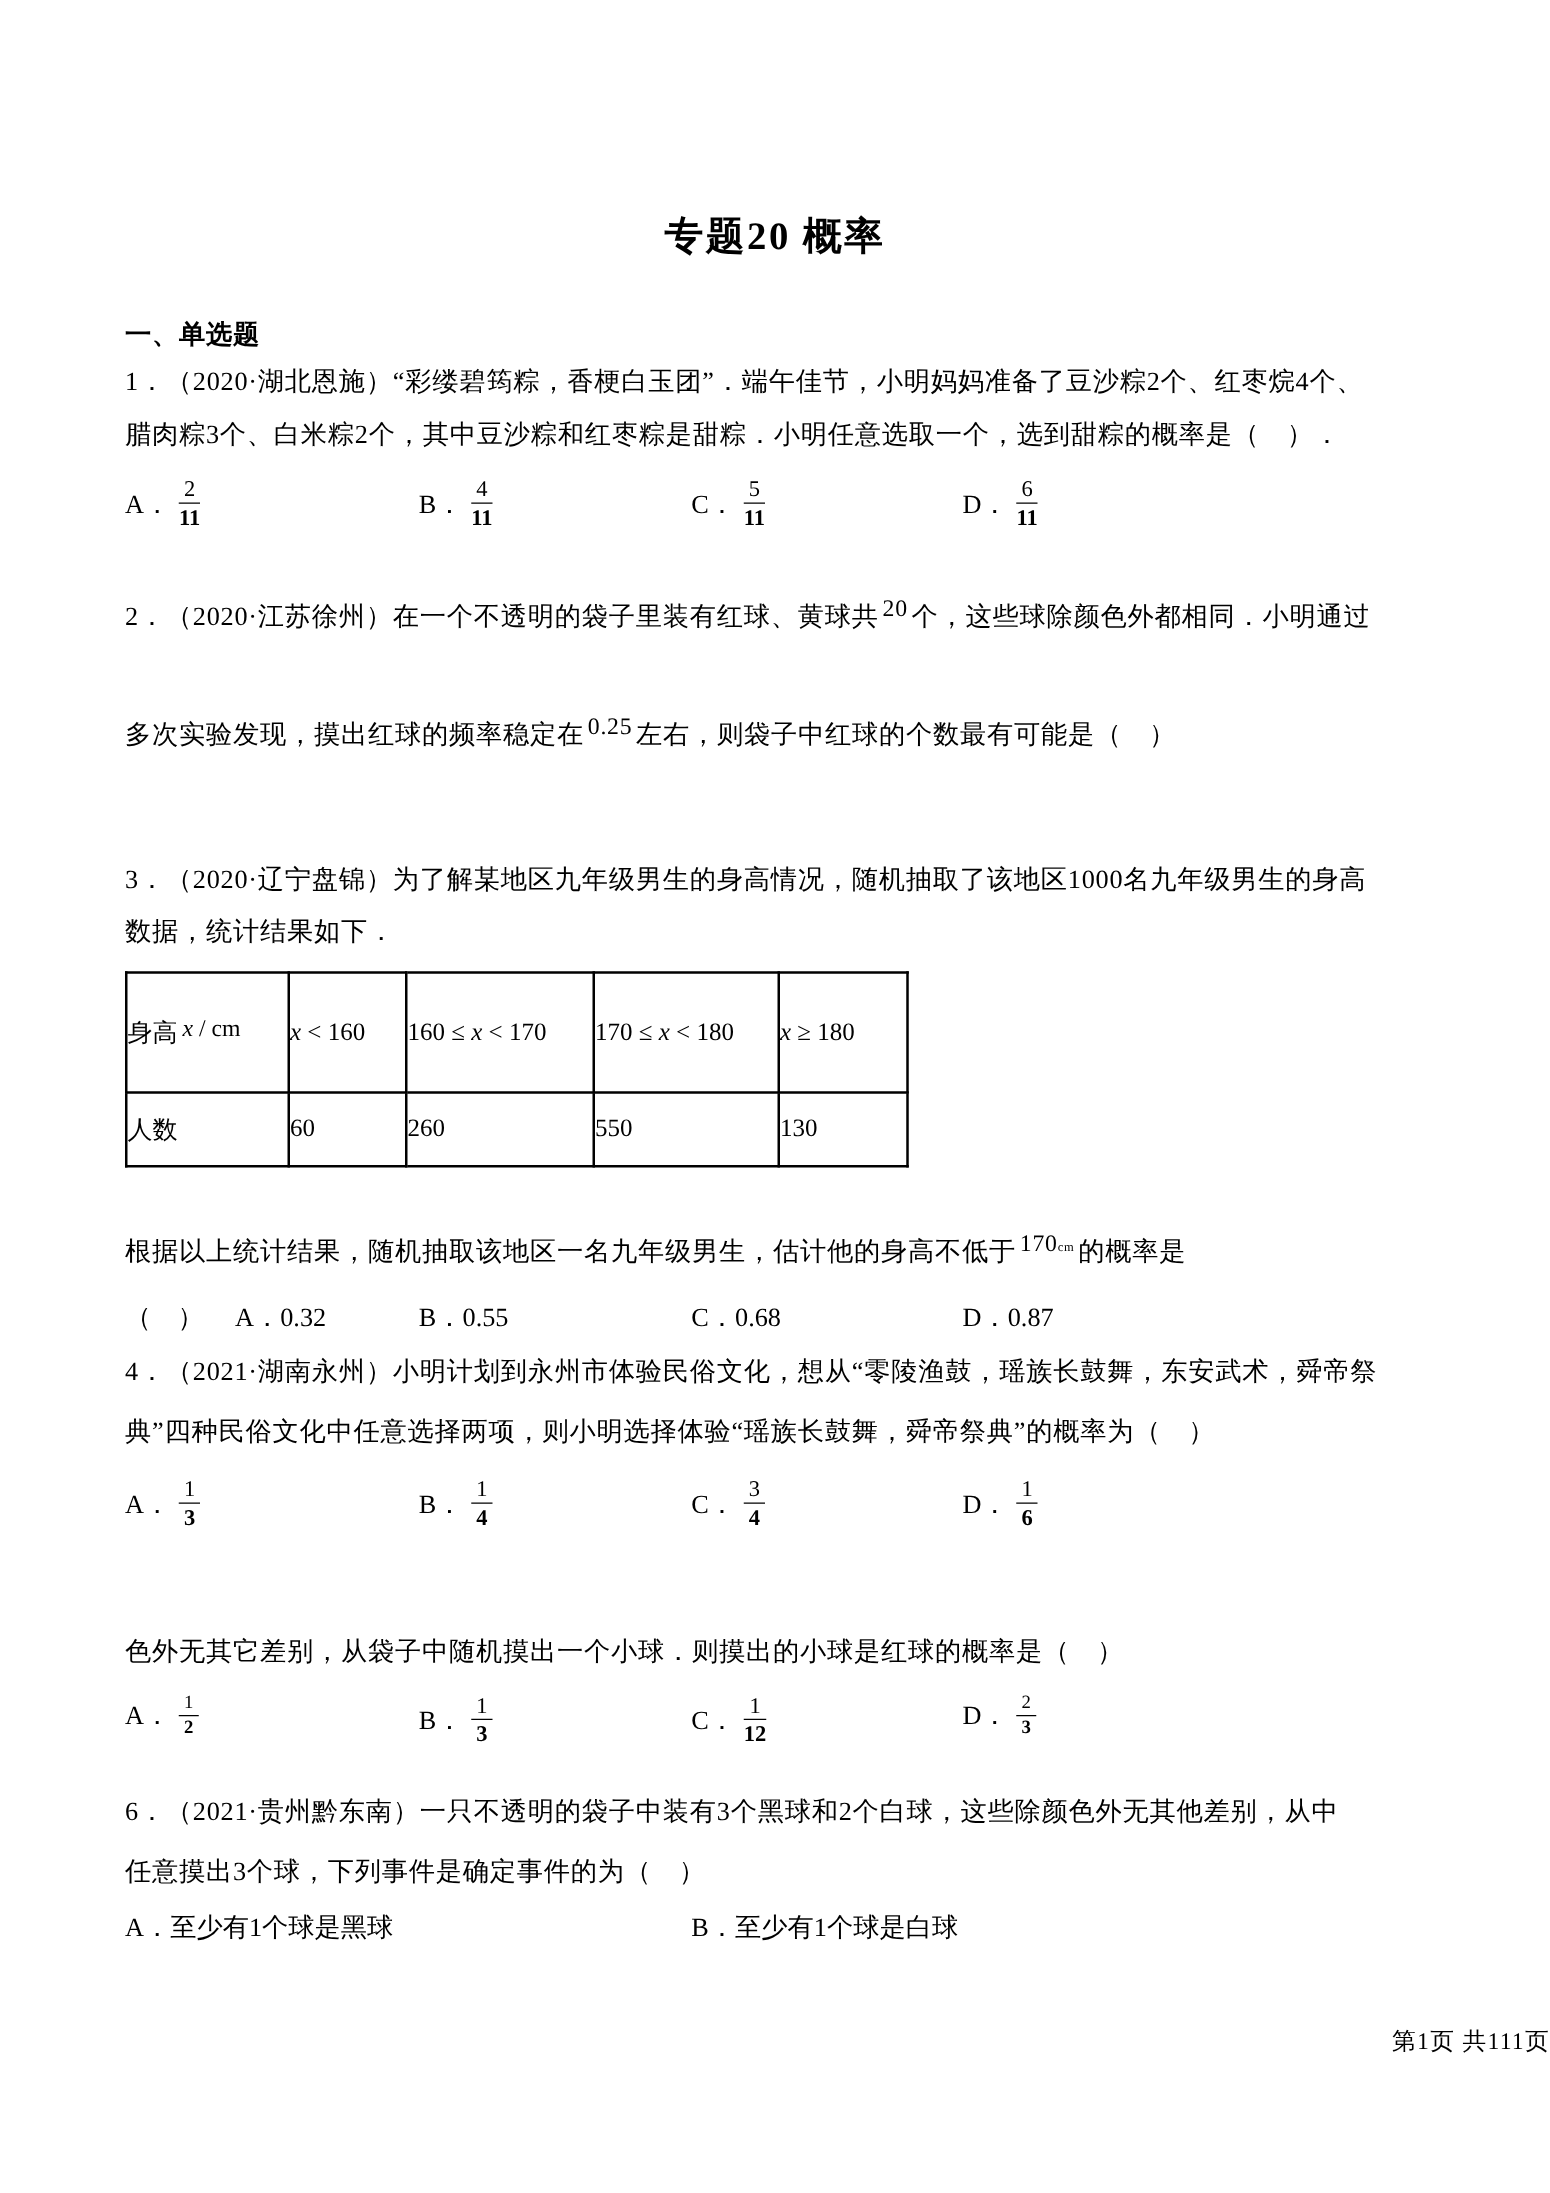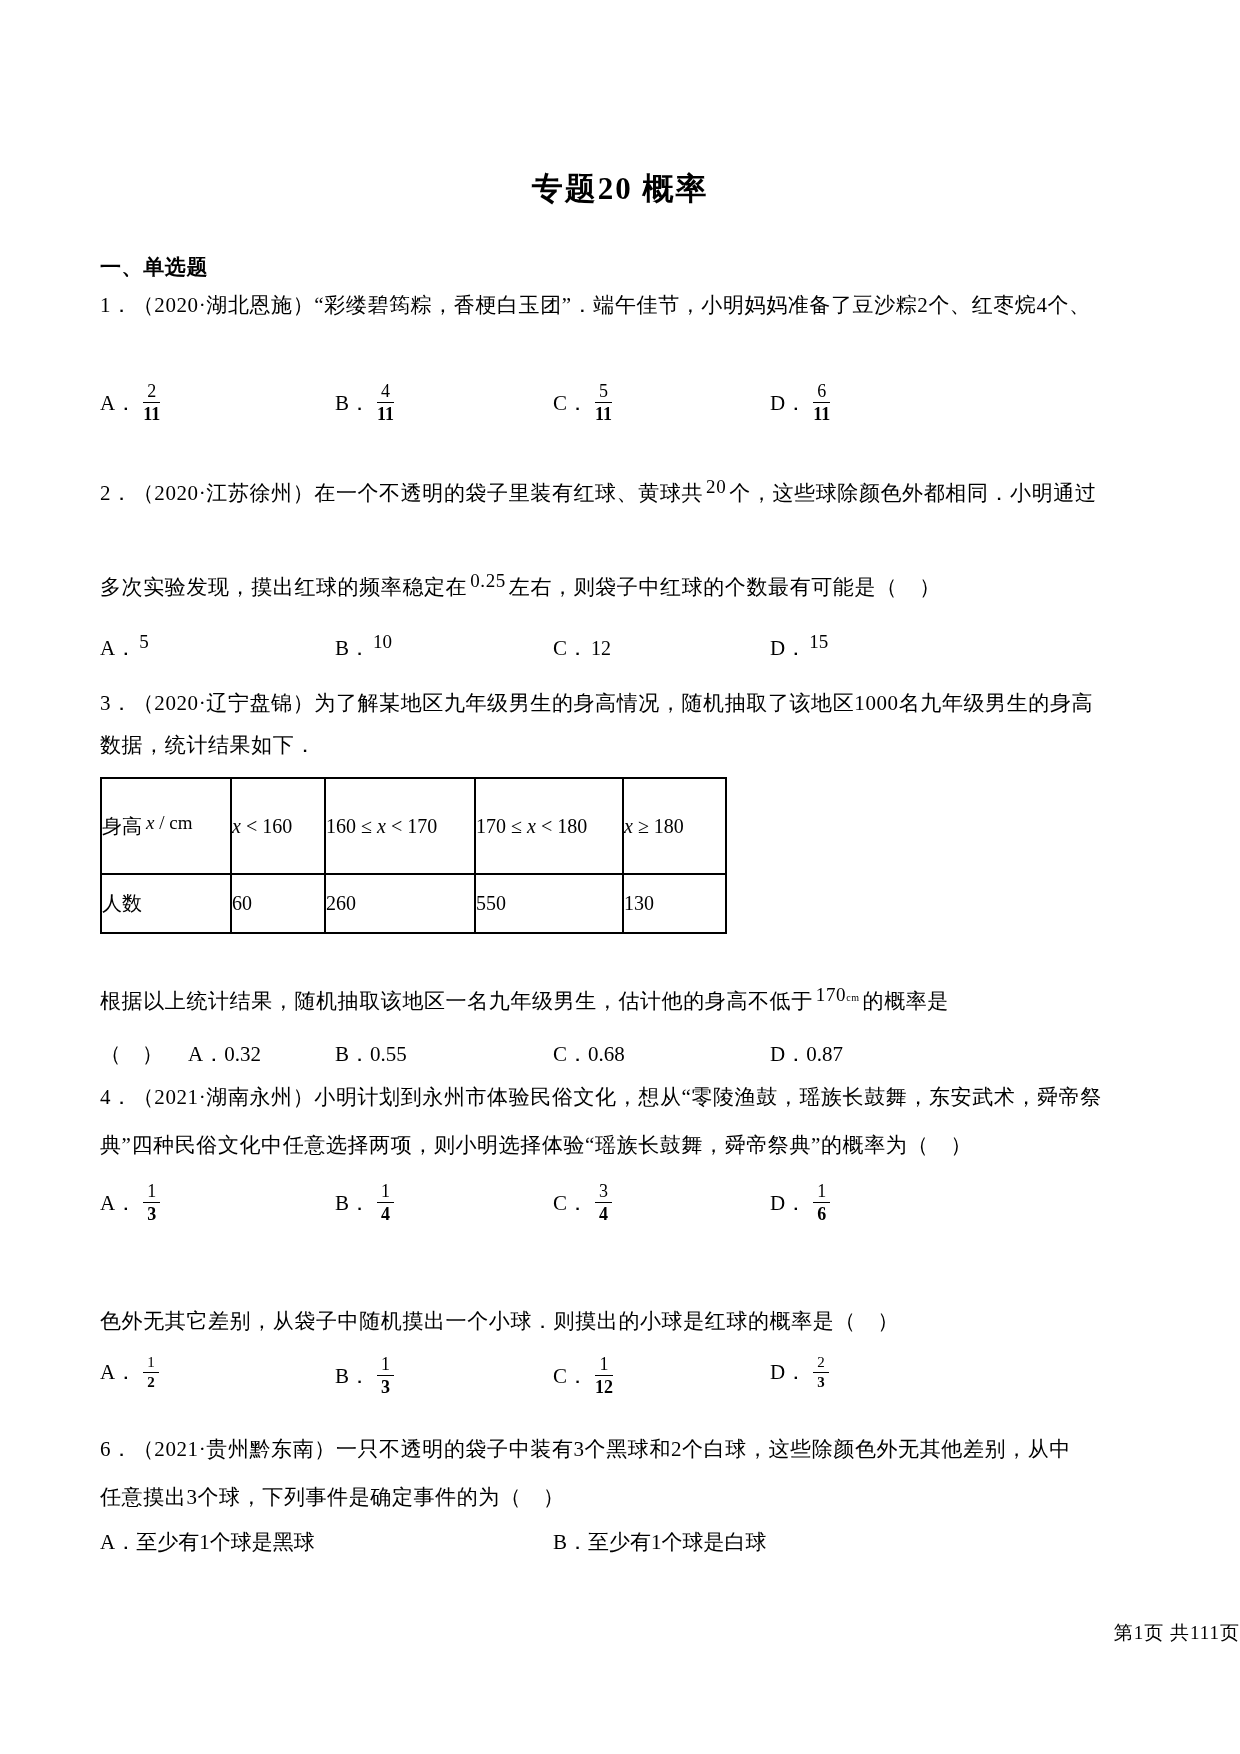--- a/index.html
+++ b/index.html
@@ -43,20 +43,21 @@
 </head>
 <body>
 
 <div class="page">
 
   <div class="title">专题20 概率</div>
 
   <div class="line bold" style="top:254px">一、单选题</div>
 
   <div class="line" style="top:292px">1．（2020·湖北恩施）“彩缕碧筠粽，香梗白玉团”．端午佳节，小明妈妈准备了豆沙粽2个、红枣烷4个、</div>
+  <div class="line" style="top:334px">腊肉粽3个、白米粽2个，其中豆沙粽和红枣粽是甜粽．小明任意选取一个，选到甜粽的概率是（　）．</div>
   <div class="opt-row" style="top:381px;height:48px">
     <span class="opt fr" style="left:0">
         <span>A．</span>
         <span class="frac">
           <span class="num">2</span>
           <span class="den">11</span>
         </span>
       </span>
     <span class="opt fr" style="left:235px">
         <span>B．</span>
@@ -76,26 +77,20 @@
         <span>D．</span>
         <span class="frac">
           <span class="num">6</span>
           <span class="den">11</span>
         </span>
       </span>
   </div>
 
   <div class="line" style="top:480px"><span>2．（2020·江苏徐州）在一个不透明的袋子里装有红球、黄球共</span><span class="msup">20</span><span>个，这些球除颜色外都相同．小明通过</span></div>
   <div class="line" style="top:574px"><span>多次实验发现，摸出红球的频率稳定在</span><span class="msup">0.25</span><span>左右，则袋子中红球的个数最有可能是（　）</span></div>
-  <div class="opt-row" style="top:634px;height:30px">
-    <span class="opt" style="left:0"><span>A．</span><span class="msup">5</span></span>
-    <span class="opt" style="left:235px"><span>B．</span><span class="msup">10</span></span>
-    <span class="opt" style="left:453px"><span>C．</span><span class="mnum">12</span></span>
-    <span class="opt" style="left:670px"><span>D．</span><span class="msup">15</span></span>
-  </div>
 
   <div class="line" style="top:690px">3．（2020·辽宁盘锦）为了解某地区九年级男生的身高情况，随机抽取了该地区1000名九年级男生的身高</div>
   <div class="line" style="top:732px">数据，统计结果如下．</div>
 
   <table class="q3table">
     <tbody>
         <tr class="r1">
       <td style="width:127px"><span>身高</span><span class="hmath"><span class="mvar">x</span><span> / cm</span></span></td>
       <td style="width:91px"><span></span><span class="mvar">x</span><span> &lt; 160</span></td>
       <td style="width:147px"><span>160 ≤ </span><span class="mvar">x</span><span> &lt; 170</span></td>

